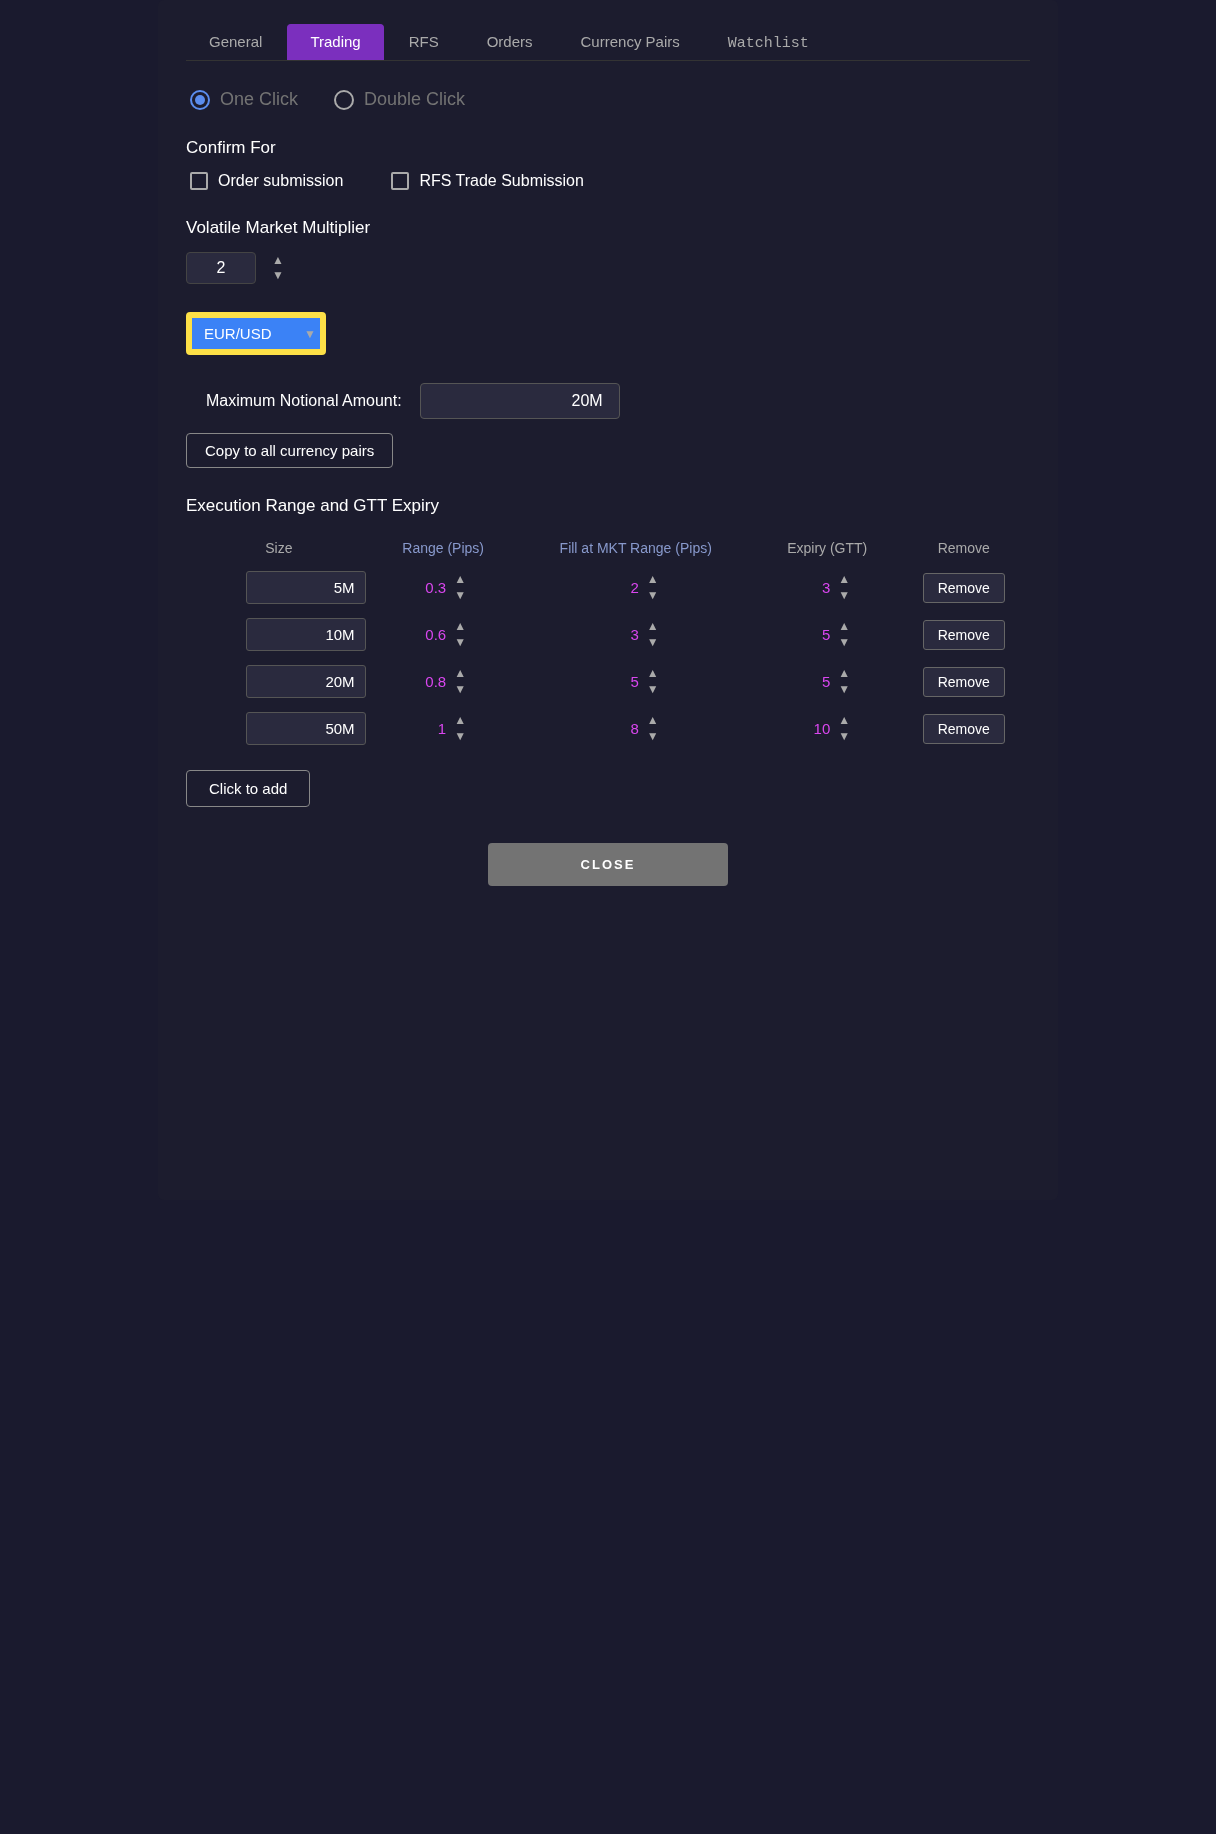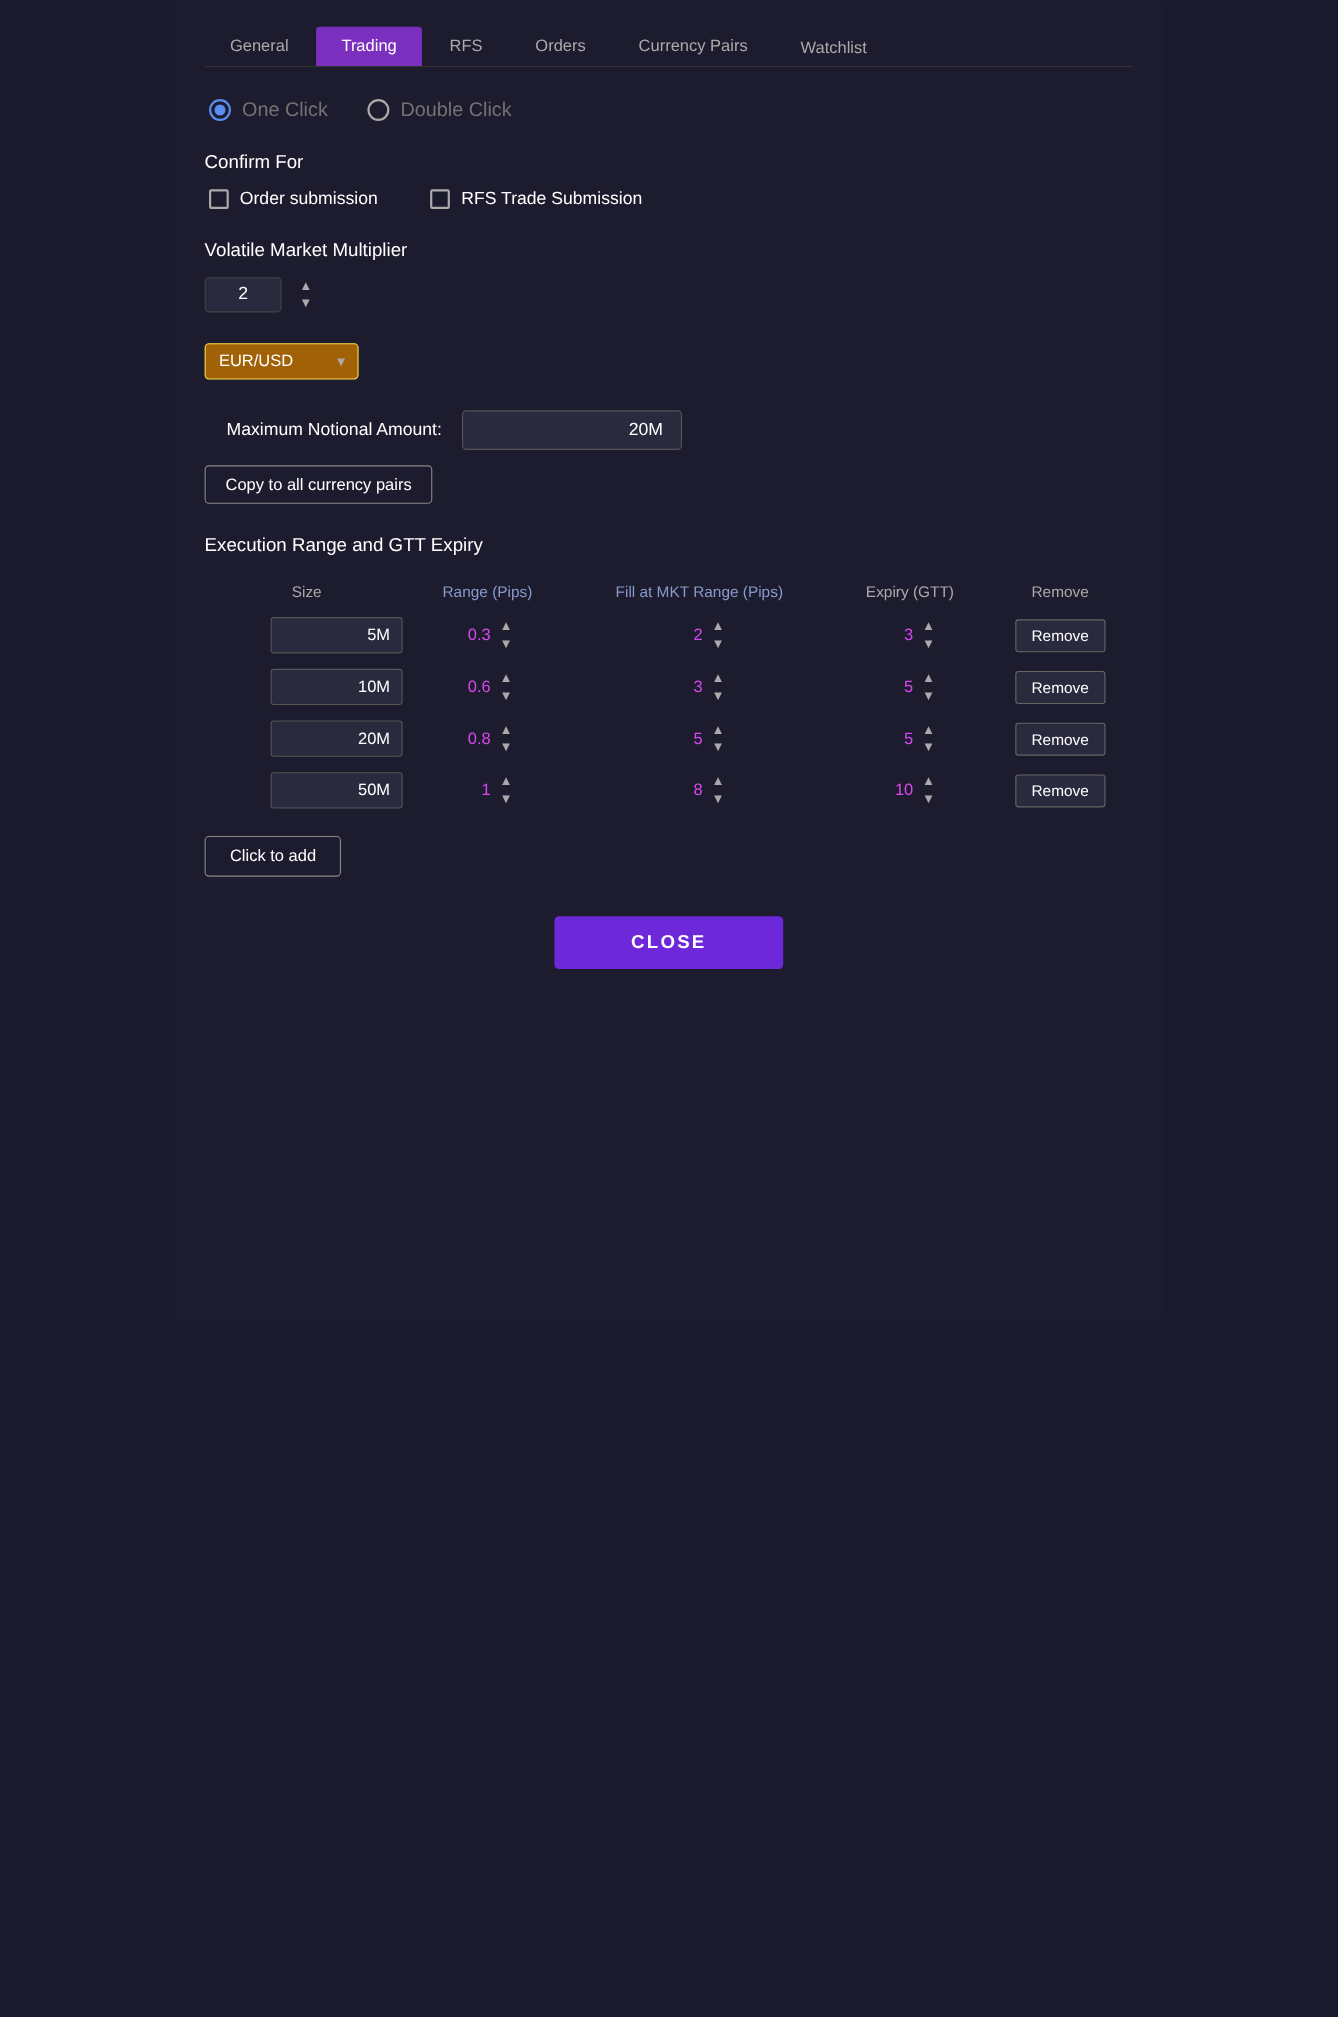--- a/index.html
+++ b/index.html
@@ -147,22 +147,22 @@
     .spin-btn {
       background: transparent;
       border: none;
       color: #aaa;
       cursor: pointer;
       font-size: 12px;
       line-height: 1.1;
       padding: 1px 4px;
     }
     .dropdown-select {
-      background: #a16207;
-      border: 1px solid #fde047;
+      background: #3b82f6;
+      border: 6px solid #fde047;
       border-radius: 4px;
       color: #fff;
       font-size: 15px;
       padding: 7px 28px 7px 12px;
       appearance: none;
       cursor: pointer;
       min-width: 140px;
     }
     .dropdown-wrapper {
       position: relative;
@@ -265,47 +265,47 @@
       border: 1px solid #888;
       border-radius: 4px;
       color: #fff;
       font-size: 15px;
       padding: 9px 22px;
       cursor: pointer;
       margin-top: 18px;
       display: inline-block;
     }
     .close-btn {
-      background: #6d28d9;
+      background: #737373;
       border: none;
       border-radius: 4px;
       color: #fff;
-      font-size: 17px;
+      font-size: 13px;
       font-weight: bold;
       letter-spacing: 2px;
       padding: 14px 0;
-      width: 208px;
+      width: 240px;
       cursor: pointer;
       display: block;
       margin: 36px auto 0 auto;
     }
   </style>
 </head>
 <body>
 
 <div class="modal">
 
 
   <div class="tabs">
     <div class="tab">General</div>
     <div class="tab active">Trading</div>
     <div class="tab">RFS</div>
     <div class="tab">Orders</div>
     <div class="tab">Currency Pairs</div>
-    <div class="tab" style="margin-top:2px;">Watchlist</div>
+    <div class="tab" style="margin-top:2px;font-family:Liberation Mono, monospace;">Watchlist</div>
   </div>
 
   <div class="section">
     <div class="radio-group">
       <label class="radio-option">
         <div class="radio-circle checked"></div>
         <span>One Click</span>
       </label>
       <label class="radio-option">
         <div class="radio-circle"></div>

